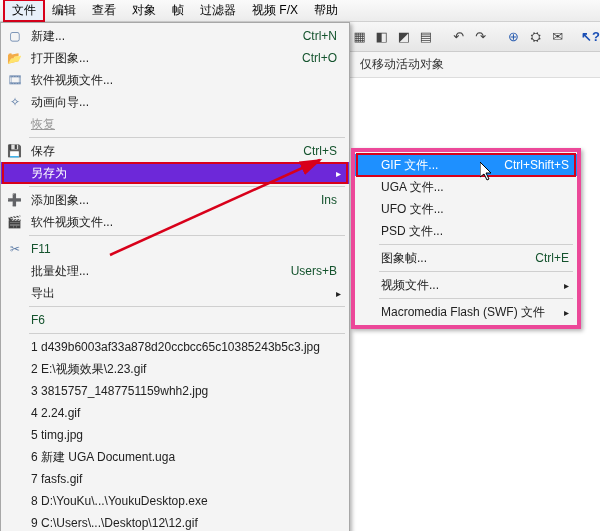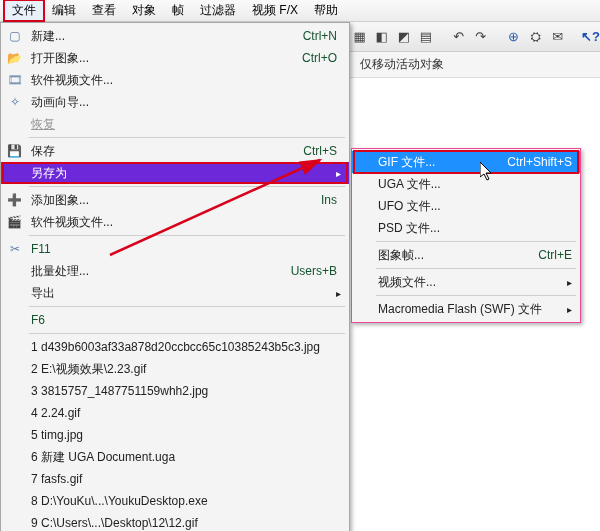--- a/index.html
+++ b/index.html
@@ -111,21 +111,21 @@
     margin: 2px 4px 2px 28px;
   }
 
   
   .submenu {
     position: absolute;
     top: 148px;
     left: 351px;
     width: 230px;
     background: #f4f4f4;
-    border: 1px solid #ec4899;
+    border: 4px solid #ec4899;
     box-shadow: 2px 2px 4px rgba(0,0,0,.3);
     padding: 2px 0;
   }
   .submenu .row {
     display: flex;
     align-items: center;
     height: 22px;
     padding: 0 8px 0 26px;
     position: relative;
     color: #222;

